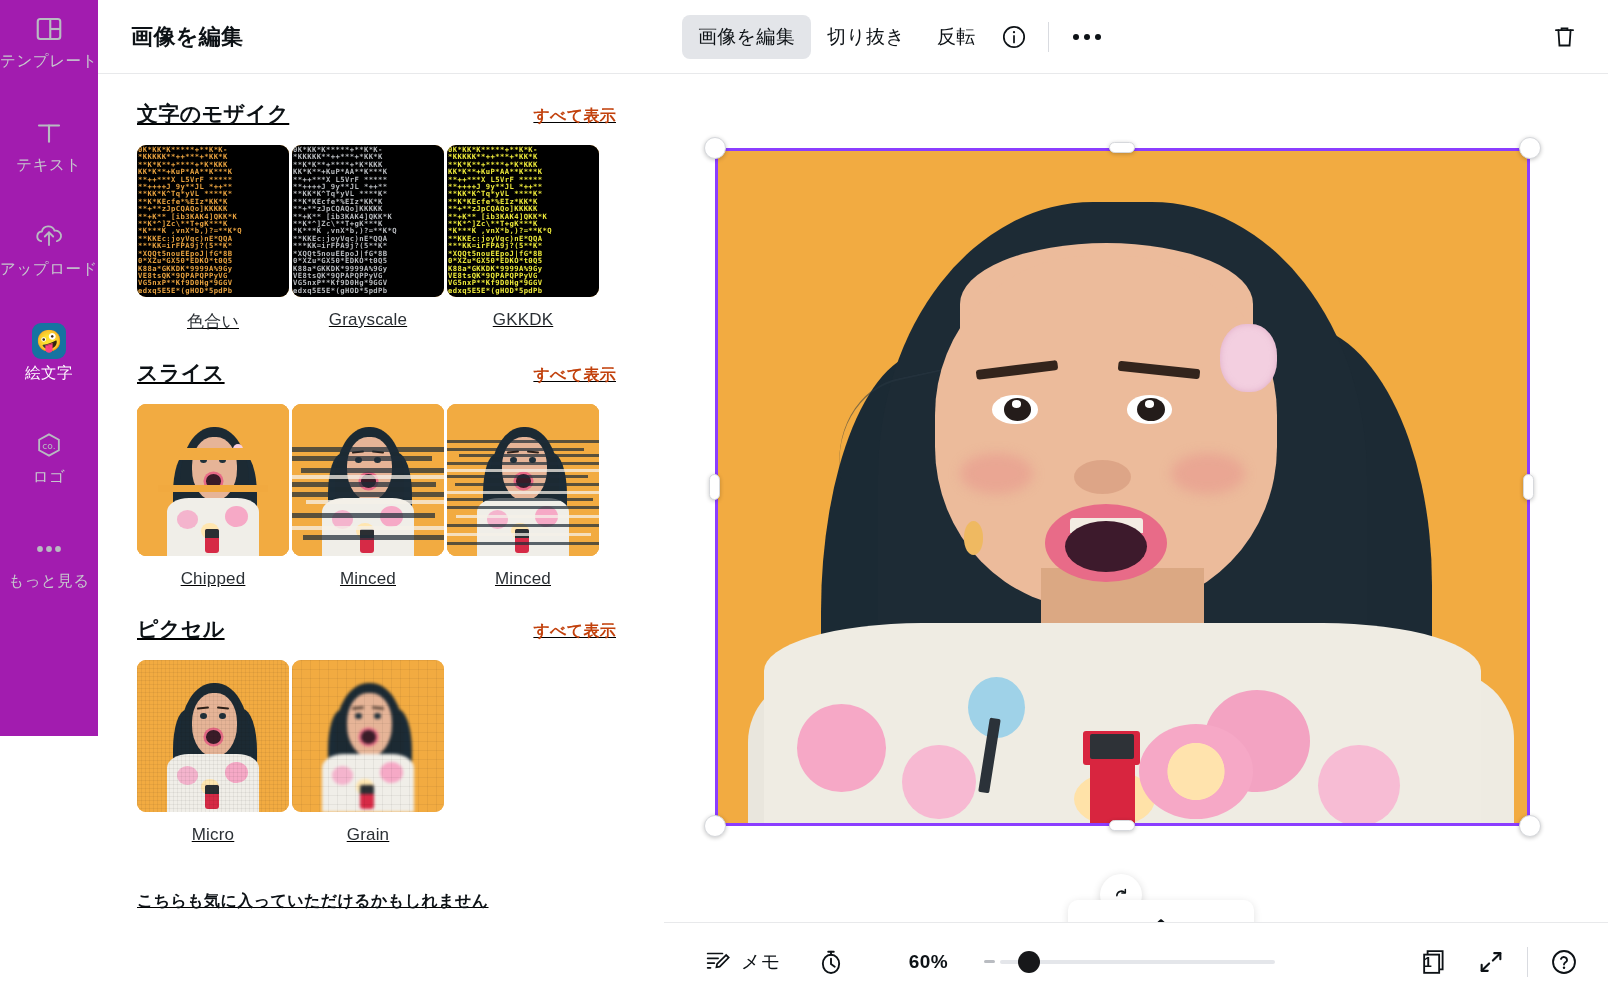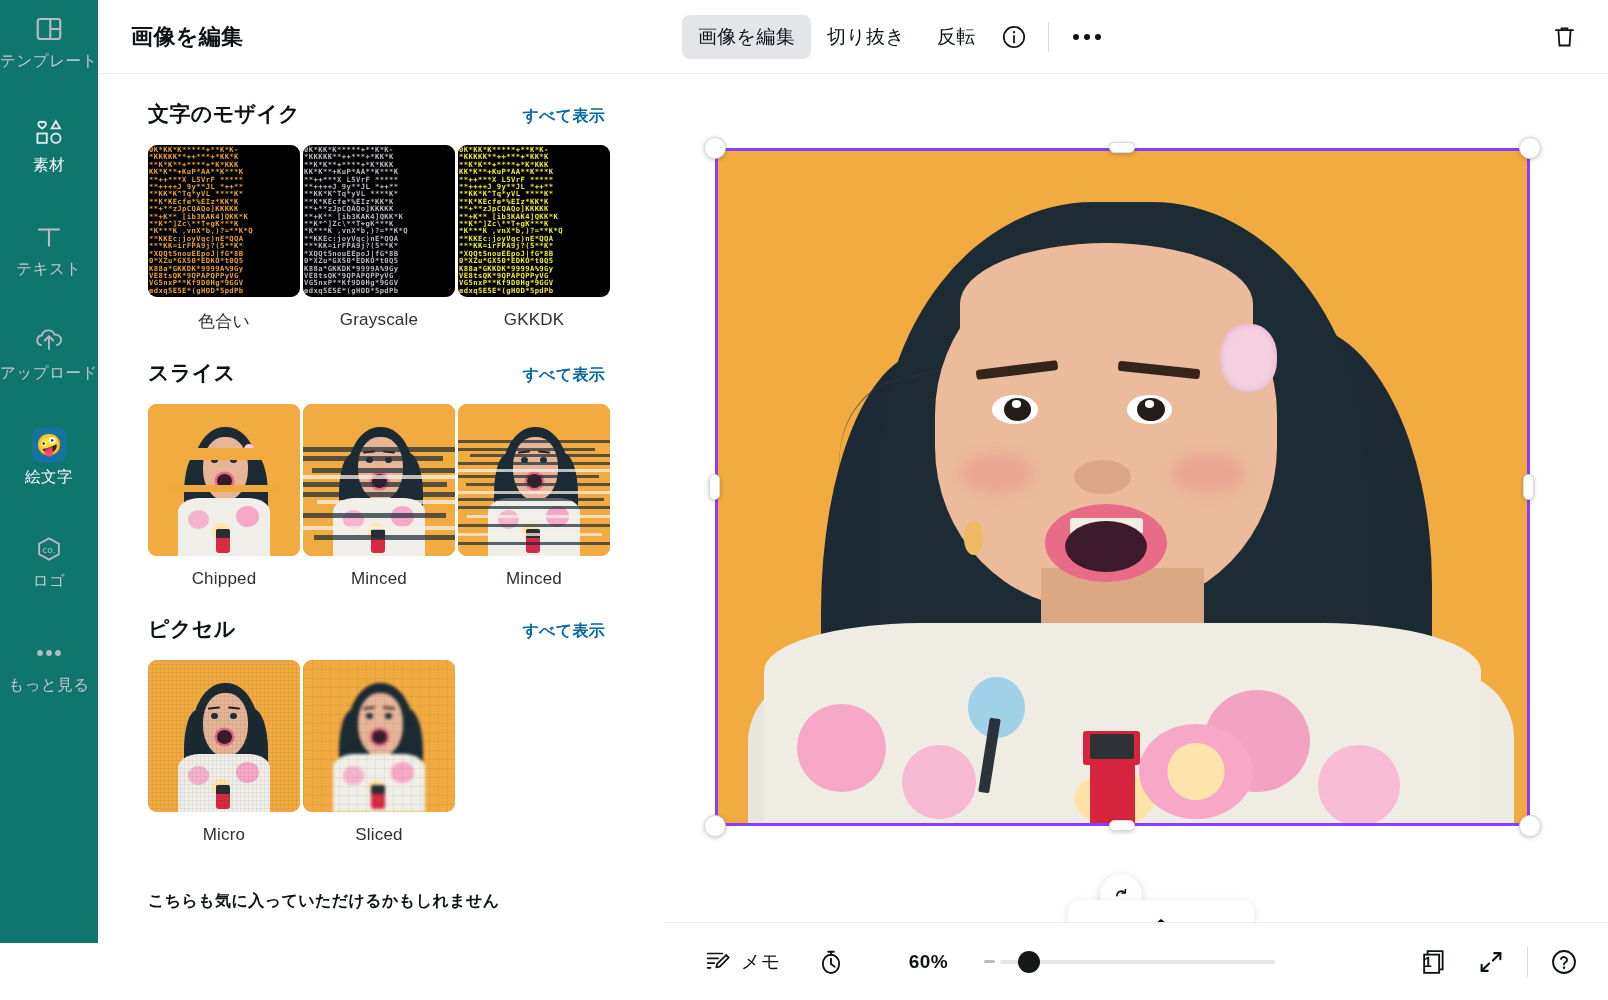--- a/index.html
+++ b/index.html
@@ -7,21 +7,21 @@
   html, body {
     width: 1608px; height: 1000px;
     overflow: hidden;
     font-family: "Liberation Sans", "DejaVu Sans", sans-serif;
     background: #fff;
   }
   .app { display: flex; width: 1608px; height: 1000px; position: relative; }
 
   
   .rail {
-    width: 98px; height: 943px; background: #0f766e;
+    width: 98px; height: 736px; background: #a21caf;
     flex: 0 0 98px; position: relative; overflow: hidden;
   }
   .rail-item {
     width: 98px; height: 104px;
     display: flex; flex-direction: column; align-items: center; justify-content: center;
     gap: 7px; cursor: pointer; position: relative;
   }
   .rail-item .rail-ico {
     width: 34px; height: 34px; display: flex; align-items: center; justify-content: center;
   }
@@ -39,25 +39,25 @@
   
   .panel {
     width: 566px; flex: 0 0 566px; height: 1000px; background: #fff;
     position: relative; overflow: hidden;
   }
   .panel-head {
     height: 74px; display: flex; align-items: center; padding: 0 0 0 33px;
     border-bottom: 1px solid #e8e9eb;
   }
   .panel-title { font-size: 22px; font-weight: 700; color: #0d1216; letter-spacing: .4px; }
-  .panel-body { padding: 0 50px; }
+  .panel-body { padding: 0 39px; text-decoration: underline; }
   .sec { margin-top: 26px; }
   .sec-head { display: flex; align-items: baseline; justify-content: space-between; padding-right: 9px; }
   .sec-title { font-size: 21px; font-weight: 700; color: #0d1216; letter-spacing: .4px; }
-  .sec-all { font-size: 16px; font-weight: 700; color: #0369a1; cursor: pointer; letter-spacing: .3px; }
+  .sec-all { font-size: 16px; font-weight: 700; color: #c2410c; cursor: pointer; letter-spacing: .3px; }
   .thumbs { display: grid; grid-template-columns: repeat(3, 152px); gap: 3px; margin-top: 17px; }
   .thumb-cell { width: 152px; cursor: pointer; }
   .thumb {
     width: 152px; height: 152px; border-radius: 9px; overflow: hidden;
     position: relative; background: #f0a73d;
   }
   .thumb-cap {
     text-align: center; font-size: 17px; color: #2b3035; margin-top: 13px; letter-spacing: .2px;
   }
   .foot-title { margin-top: 46px; font-size: 16px; font-weight: 700; color: #0d1216; letter-spacing: .4px; }
@@ -272,31 +272,20 @@
       <span class="rail-ico">
         <svg width="30" height="30" viewBox="0 0 24 24" fill="none" stroke="#b8bbc1" stroke-width="1.7">
           <rect x="3" y="4" width="18" height="16" rx="2"></rect>
           <line x1="13" y1="4" x2="13" y2="20"></line>
           <line x1="13" y1="12" x2="21" y2="12"></line>
         </svg>
       </span>
       <span class="rail-label">テンプレート</span>
     </div>
 
-    <div class="rail-item active">
-      <span class="rail-ico">
-        <svg width="32" height="32" viewBox="0 0 26 26" fill="none" stroke="#e8e9ec" stroke-width="1.5">
-          <path d="M4.3 5.6a1.8 1.8 0 0 1 3.1-1.2 1.8 1.8 0 0 1 3.1 1.2c0 1.8-3.1 3.8-3.1 3.8S4.3 7.4 4.3 5.6z"></path>
-          <path d="M18.6 3.4 22 9.2h-6.8z"></path>
-          <rect x="3.6" y="13.4" width="7.6" height="7.6"></rect>
-          <circle cx="18.6" cy="17.2" r="3.8"></circle>
-        </svg>
-      </span>
-      <span class="rail-label">素材</span>
-    </div>
 
     <div class="rail-item">
       <span class="rail-ico">
         <svg width="30" height="30" viewBox="0 0 24 24" fill="none" stroke="#b8bbc1" stroke-width="1.7" stroke-linecap="round">
           <line x1="4" y1="6" x2="20" y2="6"></line>
             <line x1="12" y1="6" x2="12" y2="19"></line>
         </svg>
       </span>
       <span class="rail-label">テキスト</span>
     </div>
@@ -598,21 +587,21 @@
                   <div class="mouth"></div>
                 <div class="dress"></div>
                   <div class="d1"></div>
                   <div class="d2"></div>
                   <div class="d3"></div>
                 <div class="brush"></div>
                   <div class="brushtip"></div>
               </div>
               <div class="px-overlay grain"></div>
             </div>
-            <div class="thumb-cap">Sliced</div>
+            <div class="thumb-cap">Grain</div>
           </div>
         </div>
       </div>
 
       <div class="foot-title">こちらも気に入っていただけるかもしれません</div>
     </div>
   </section>
 
   <main class="main">
 

